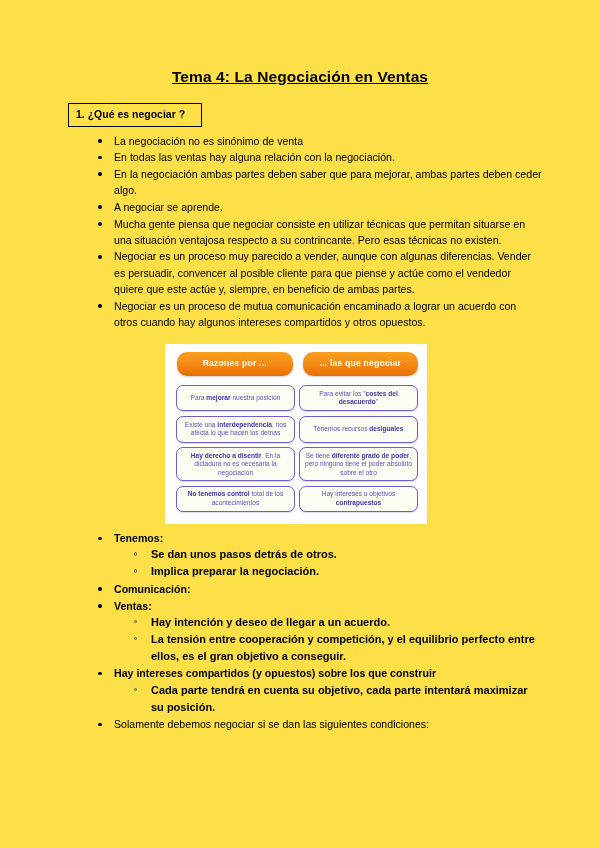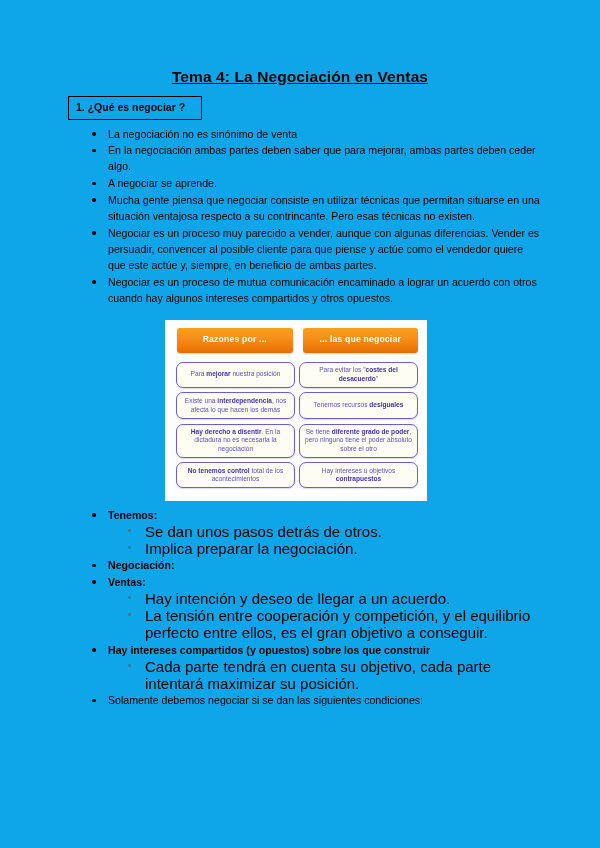--- a/index.html
+++ b/index.html
@@ -12,48 +12,48 @@
     height: 848px;
     font-family: "Liberation Sans", sans-serif;
     color: #000000;
     overflow: hidden;
     position: relative;
   }
   .page {
     width: 600px;
     height: 848px;
     position: relative;
-    background: #0ea5e9;
+    background: #fde047;
     box-sizing: border-box;
     padding: 0;
   }
   .doc-title {
     text-align: center;
     font-size: 15.5px;
     font-weight: bold;
     text-decoration: underline;
     margin: 0;
     padding-top: 68px;
     letter-spacing: 0.1px;
   }
   .section-heading-wrap {
-    margin-top: 10px;
+    margin-top: 17px;
     padding-left: 68px;
   }
   .section-heading {
     display: inline-block;
     border: 1.6px solid #000;
     font-size: 10.5px;
     font-weight: bold;
     padding: 5px 16px 5px 7px;
     line-height: 1.1;
   }
   ul.lvl1 {
     list-style: none;
-    margin: 6px 0 0 0;
+    margin: 6px 0 0 6px;
     padding: 0 58px 0 0;
   }
   ul.lvl1 > li {
     position: relative;
     padding-left: 108px;
     font-size: 10.6px;
     line-height: 16.2px;
     margin: 0 0 0.5px 0;
   }
   ul.lvl1 > li::before {
@@ -70,23 +70,23 @@
     font-weight: bold;
   }
   ul.lvl2 {
     list-style: none;
     margin: 0;
     padding: 0;
   }
   ul.lvl2 > li {
     position: relative;
     padding-left: 55px;
-    font-size: 15px;
+    font-size: 11px;
     line-height: 17px;
-    font-weight: normal;
+    font-weight: bold;
     margin-left: -18px;
   }
   ul.lvl2 > li::before {
     content: "";
     position: absolute;
     left: 38px;
     top: 6px;
     width: 3.2px;
     height: 3.2px;
     border: 1px solid #555;
@@ -113,21 +113,21 @@
     padding: 2px 9px 0 12px;
     box-sizing: border-box;
   }
   .orange-btn {
     flex: 1;
     text-align: center;
     color: #ffffff;
     font-size: 8.6px;
     font-weight: bold;
     padding: 7px 2px 8px 2px;
-    border-radius: 3px;
+    border-radius: 10px;
     background: linear-gradient(180deg, #f9a01b 0%, #f6901a 40%, #ef7c0a 75%, #e06f06 100%);
     box-shadow: 0 1px 2px rgba(0,0,0,0.18);
     letter-spacing: 0.2px;
     line-height: 1.1;
   }
   .diagram-grid {
     margin-top: 9px;
     padding: 0 9px 0 11px;
     box-sizing: border-box;
   }
@@ -165,20 +165,21 @@
 <div class="page">
 
   <h1 class="doc-title">Tema 4: La Negociación en Ventas</h1>
 
   <div class="section-heading-wrap">
     <span class="section-heading">1. ¿Qué es negociar ?</span>
   </div>
 
   <ul class="lvl1" id="intro-list">
       <li><span class="li-text">La negociación no es sinónimo de venta</span></li>
+      <li><span class="li-text">En todas las ventas hay alguna relación con la negociación.</span></li>
       <li><span class="li-text">En la negociación ambas partes deben saber que para mejorar, ambas partes deben ceder algo.</span></li>
       <li><span class="li-text">A negociar se aprende.</span></li>
       <li><span class="li-text">Mucha gente piensa que negociar consiste en utilizar técnicas que permitan situarse en una situación ventajosa respecto a su contrincante. Pero esas técnicas no existen.</span></li>
       <li><span class="li-text">Negociar es un proceso muy parecido a vender, aunque con algunas diferencias. Vender es persuadir, convencer al posible cliente para que piense y actúe como el vendedor quiere que este actúe y, siempre, en beneficio de ambas partes.</span></li>
       <li><span class="li-text">Negociar es un proceso de mutua comunicación encaminado a lograr un acuerdo con otros cuando hay algunos intereses compartidos y otros opuestos.</span></li>
     </ul>
 
   <div class="diagram">
     <div class="diagram-header-row">
       <div class="orange-btn">Razones por ...</div>
@@ -218,21 +219,21 @@
           </div>
         </div>
       </div>
   </div>
 
   <ul class="lvl1" id="detail-list">
       <li class="bold-item"><span class="li-text">Tenemos:</span><ul class="lvl2">
           <li><span>Se dan unos pasos detrás de otros.</span></li>
           <li><span>Implica preparar la negociación.</span></li>
         </ul></li>
-      <li class="bold-item"><span class="li-text">Negociación:</span></li>
+      <li class="bold-item"><span class="li-text">Comunicación:</span></li>
       <li class="bold-item"><span class="li-text">Ventas:</span><ul class="lvl2">
           <li><span>Hay intención y deseo de llegar a un acuerdo.</span></li>
           <li><span>La tensión entre cooperación y competición, y el equilibrio perfecto entre ellos, es el gran objetivo a conseguir.</span></li>
         </ul></li>
       <li class="bold-item"><span class="li-text">Hay intereses compartidos (y opuestos) sobre los que construir</span><ul class="lvl2">
           <li><span>Cada parte tendrá en cuenta su objetivo, cada parte intentará maximizar su posición.</span></li>
         </ul></li>
       <li><span class="li-text">Solamente debemos negociar si se dan las siguientes condiciones:</span></li>
     </ul>
 

